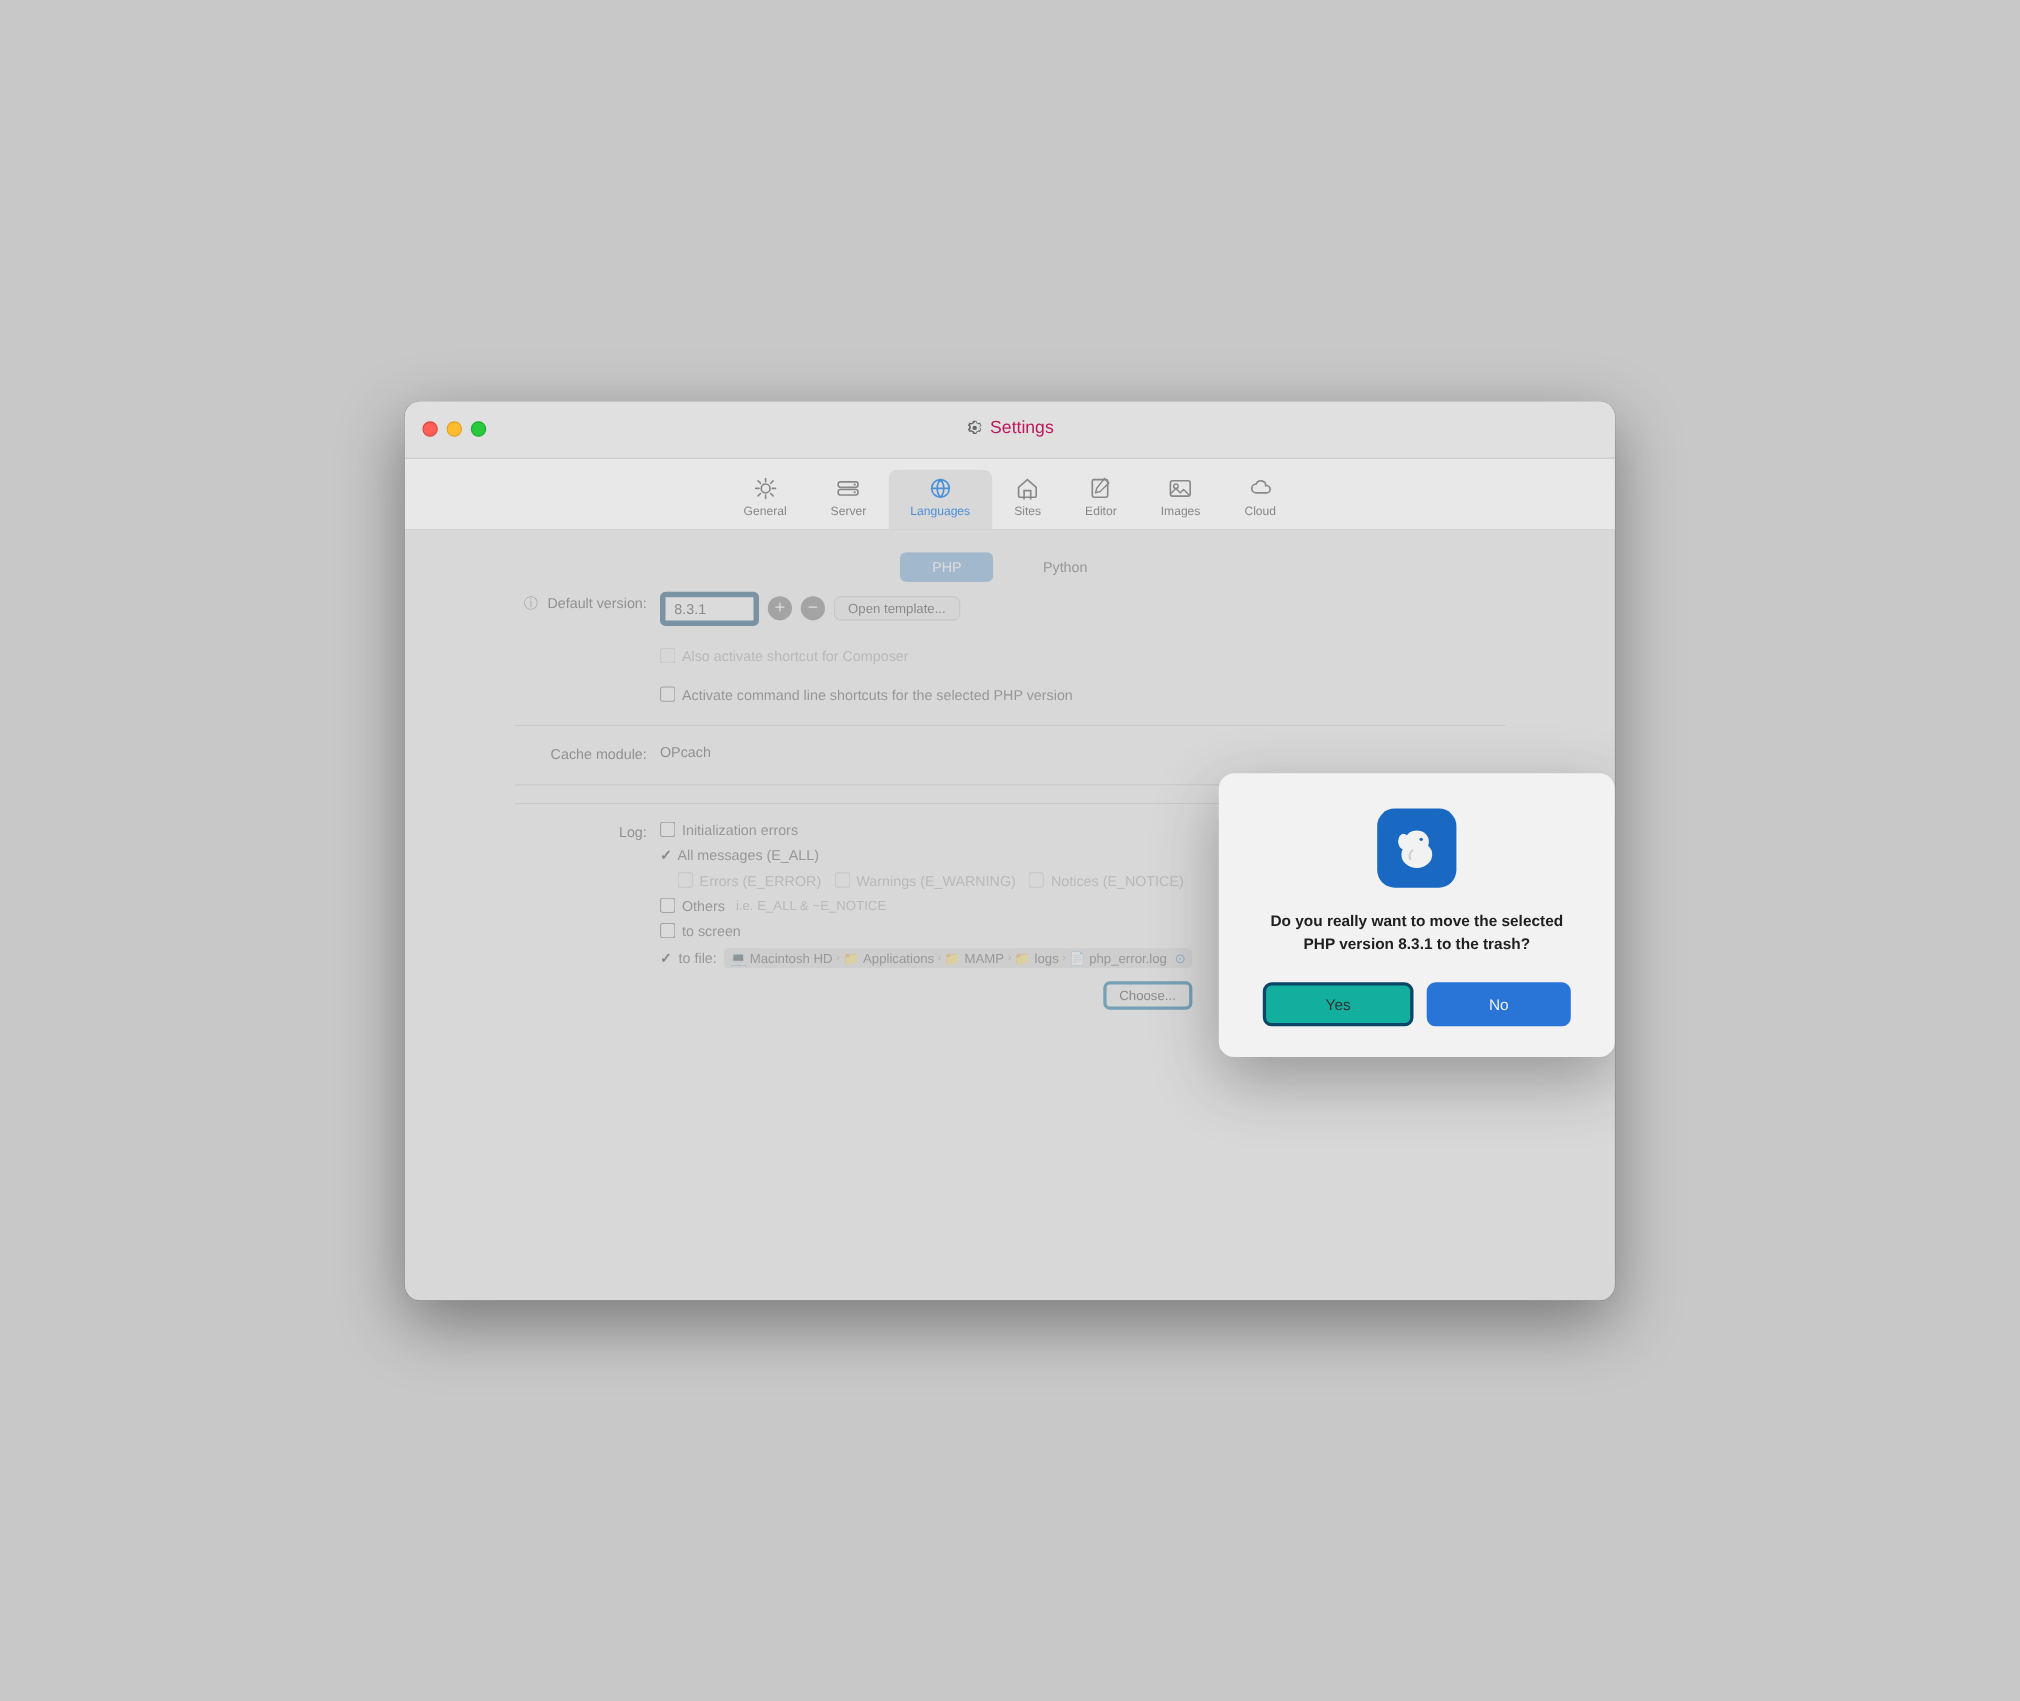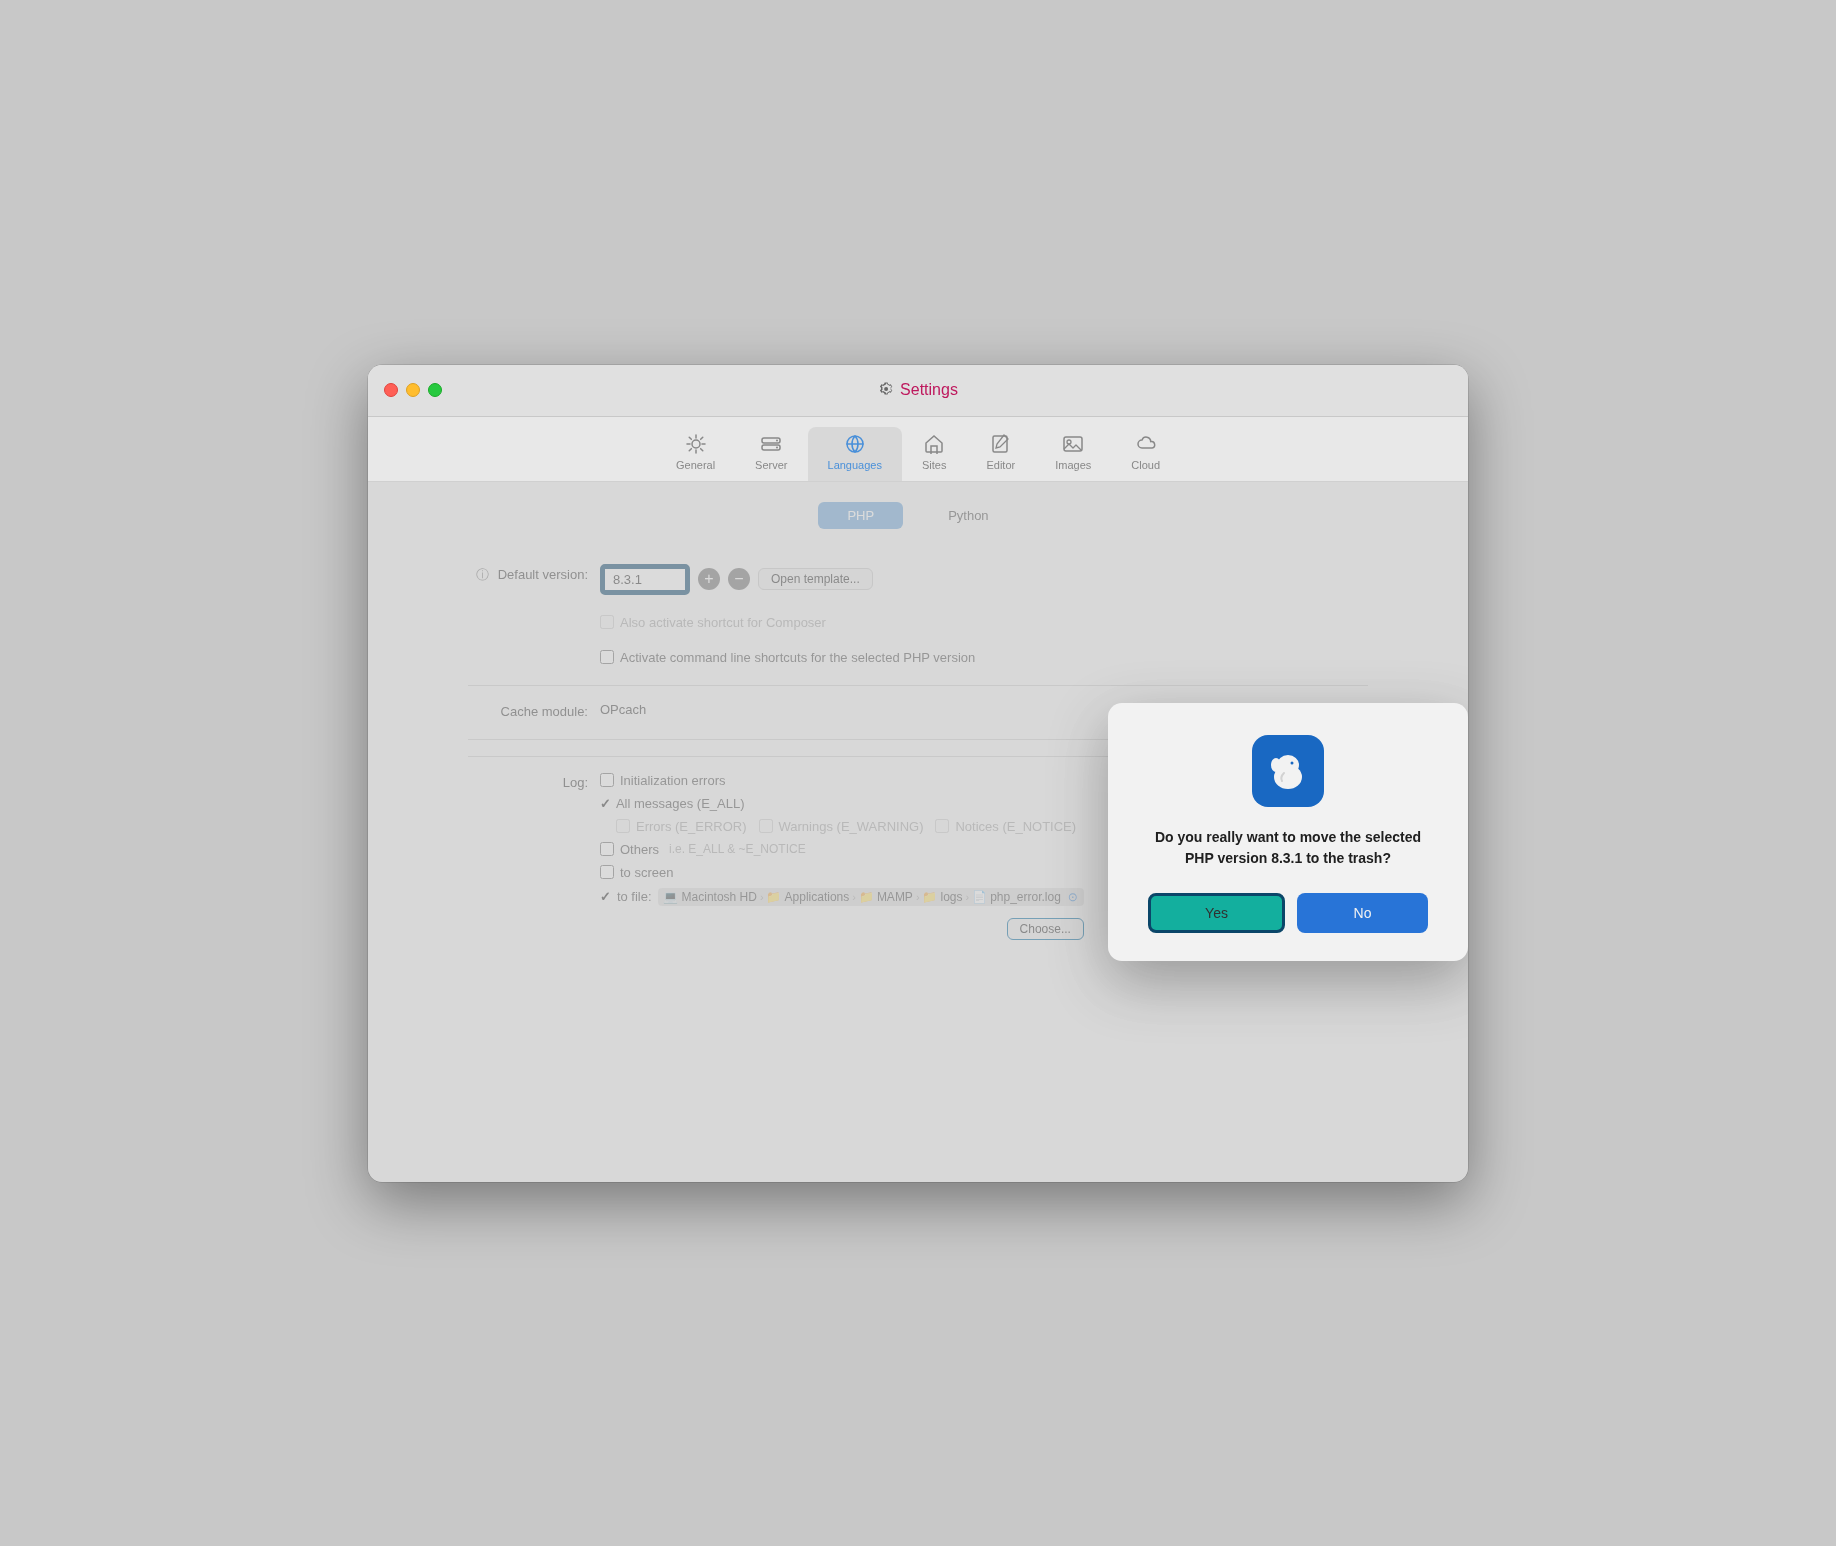--- a/index.html
+++ b/index.html
@@ -106,21 +106,21 @@
       position: relative;
       min-height: 700px;
       filter: brightness(0.95);
     }
 
     
     .subtabs {
       display: flex;
       justify-content: center;
       gap: 16px;
-      margin-bottom: 35px;
+      margin-bottom: 9px;
     }
 
     .subtab {
       padding: 5px 28px;
       font-size: 13px;
       border-radius: 6px;
       cursor: pointer;
       color: #555;
       border: 1px solid transparent;
     }
@@ -265,21 +265,21 @@
       padding: 2px 6px;
     }
 
     .path-sep {
       color: #aaa;
       font-size: 11px;
     }
 
     .btn-choose {
       background: #f0f0f0;
-      border: 1px solid #0369a1;
+      border: 3px solid #0369a1;
       border-radius: 6px;
       padding: 3px 12px;
       font-size: 12px;
       color: #333;
       cursor: pointer;
     }
 
     .others-hint {
       font-size: 12px;
       color: #aaa;

